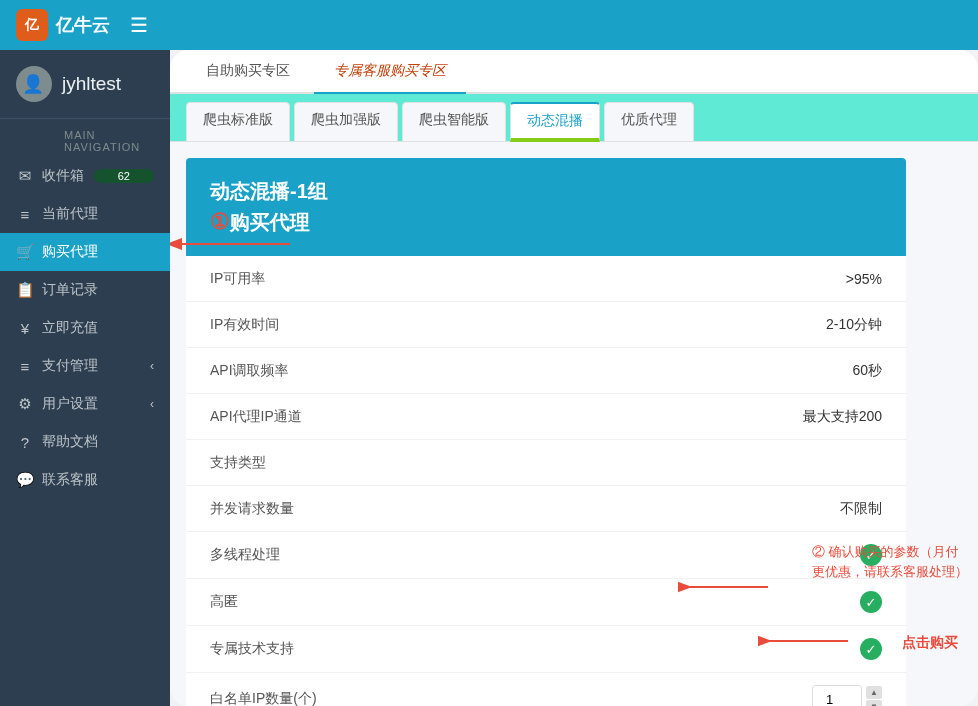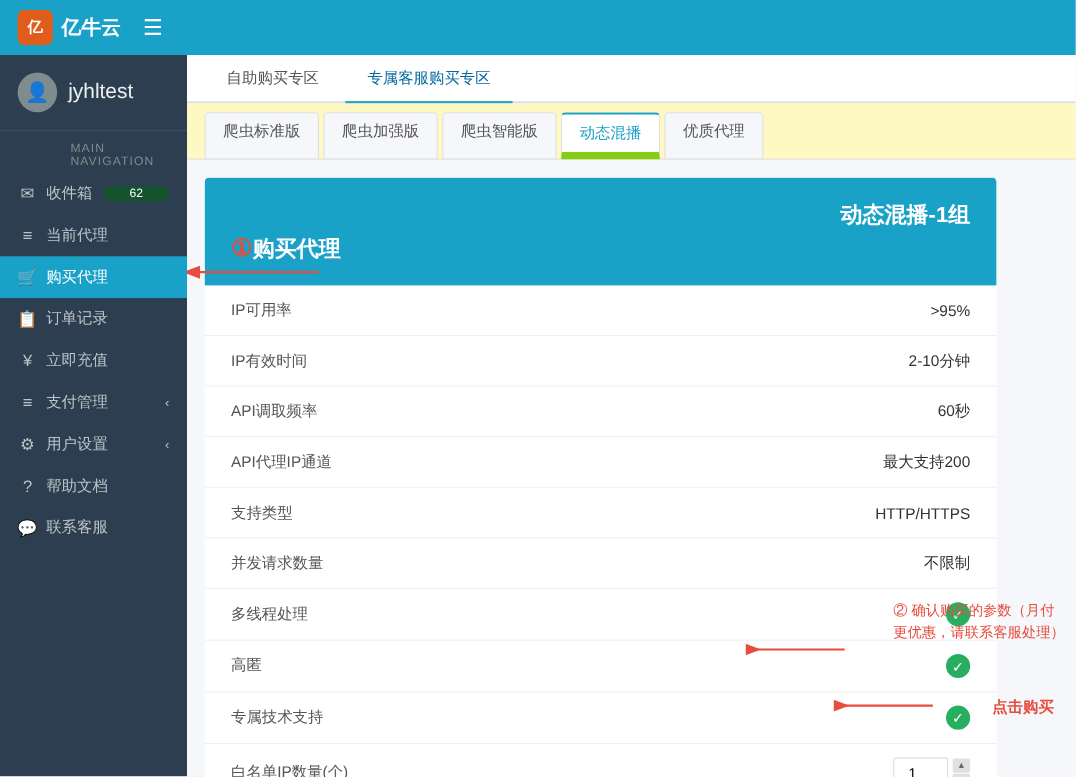--- a/index.html
+++ b/index.html
@@ -111,66 +111,68 @@
     }
     .nav-icon { font-size: 15px; width: 18px; text-align: center; }
 
     
     .content-area {
       flex: 1;
       display: flex;
       flex-direction: column;
       overflow: hidden;
       background: #f5f7fa;
+      border-radius: 19px;
     }
 
     
     .primary-tabs {
       background: white;
       padding: 0 16px;
       display: flex;
       gap: 4px;
       border-bottom: 2px solid #e0e0e0;
       flex-shrink: 0;
     }
     .primary-tab {
       padding: 12px 20px;
       cursor: pointer;
       font-size: 14px;
       color: #555;
       border-bottom: 2px solid transparent;
       margin-bottom: -2px;
     }
     .primary-tab.active {
-      color: #0369a1;
+      color: #c2410c;
       border-bottom: 2px solid #1aa1c8;
+      font-style: italic;
     }
 
     .secondary-tabs {
-      background: #fef9c3;
+      background: #5eead4;
       padding: 8px 16px 0;
       display: flex;
       gap: 4px;
       border-bottom: 1px solid #e0e0e0;
       flex-shrink: 0;
     }
     .secondary-tab {
       padding: 8px 16px;
       cursor: pointer;
       font-size: 14px;
       color: #555;
       border: 1px solid #e0e0e0;
       border-radius: 4px 4px 0 0;
       background: #f5f7fa;
       margin-bottom: -1px;
     }
     .secondary-tab.active {
       background: white;
       color: #1aa1c8;
-      border-bottom: 7px solid #84cc16;
+      border-bottom: 4px solid #84cc16;
       border-top: 2px solid #1aa1c8;
     }
 
     
     .scroll-content {
       flex: 1;
       overflow-y: auto;
       padding: 16px;
       position: relative;
     }
@@ -184,21 +186,20 @@
     }
     .product-header {
       background: #1aa1c8;
       padding: 20px 24px;
       color: white;
     }
     .product-title {
       font-size: 20px;
       font-weight: bold;
       margin-bottom: 3px;
-      text-align: right;
     }
     .product-subtitle {
       font-size: 22px;
       font-weight: bold;
       font-family: Liberation Mono, monospace;
     }
 
     
     .specs-table {
       width: 100%;
@@ -369,21 +370,20 @@
           <div class="spec-row">
             <span class="spec-label">API调取频率</span>
             <span class="spec-value">60秒</span>
           </div>
           <div class="spec-row">
             <span class="spec-label">API代理IP通道</span>
             <span class="spec-value">最大支持200</span>
           </div>
           <div class="spec-row">
             <span class="spec-label">支持类型</span>
-            <span class="spec-value">HTTP/HTTPS</span>
           </div>
           <div class="spec-row">
             <span class="spec-label">并发请求数量</span>
             <span class="spec-value">不限制</span>
           </div>
           <div class="spec-row">
             <span class="spec-label">多线程处理</span>
             <span class="spec-value">
               <span class="check-icon">✓</span>
             </span>

